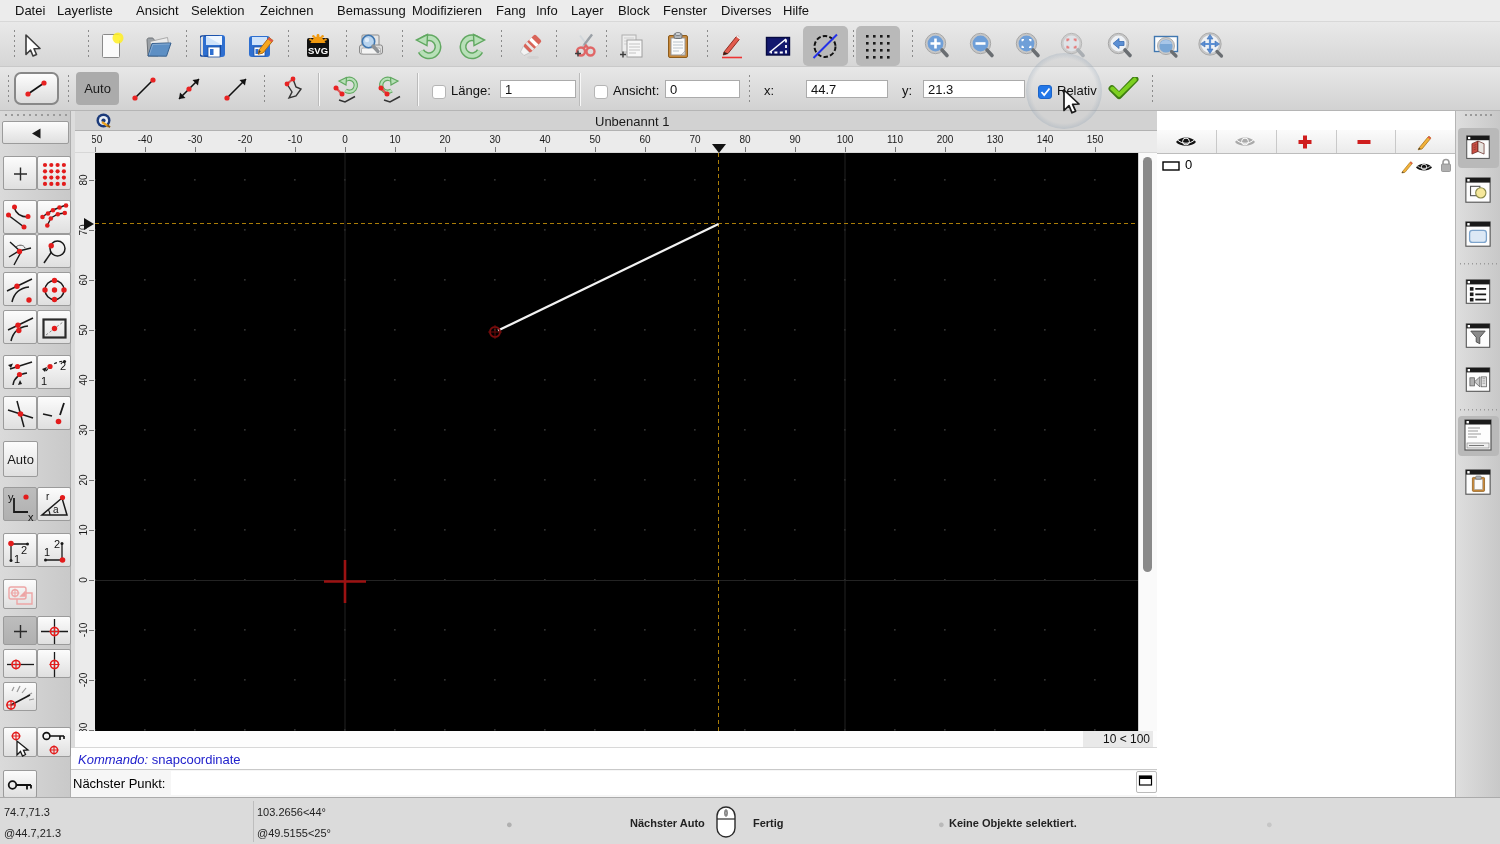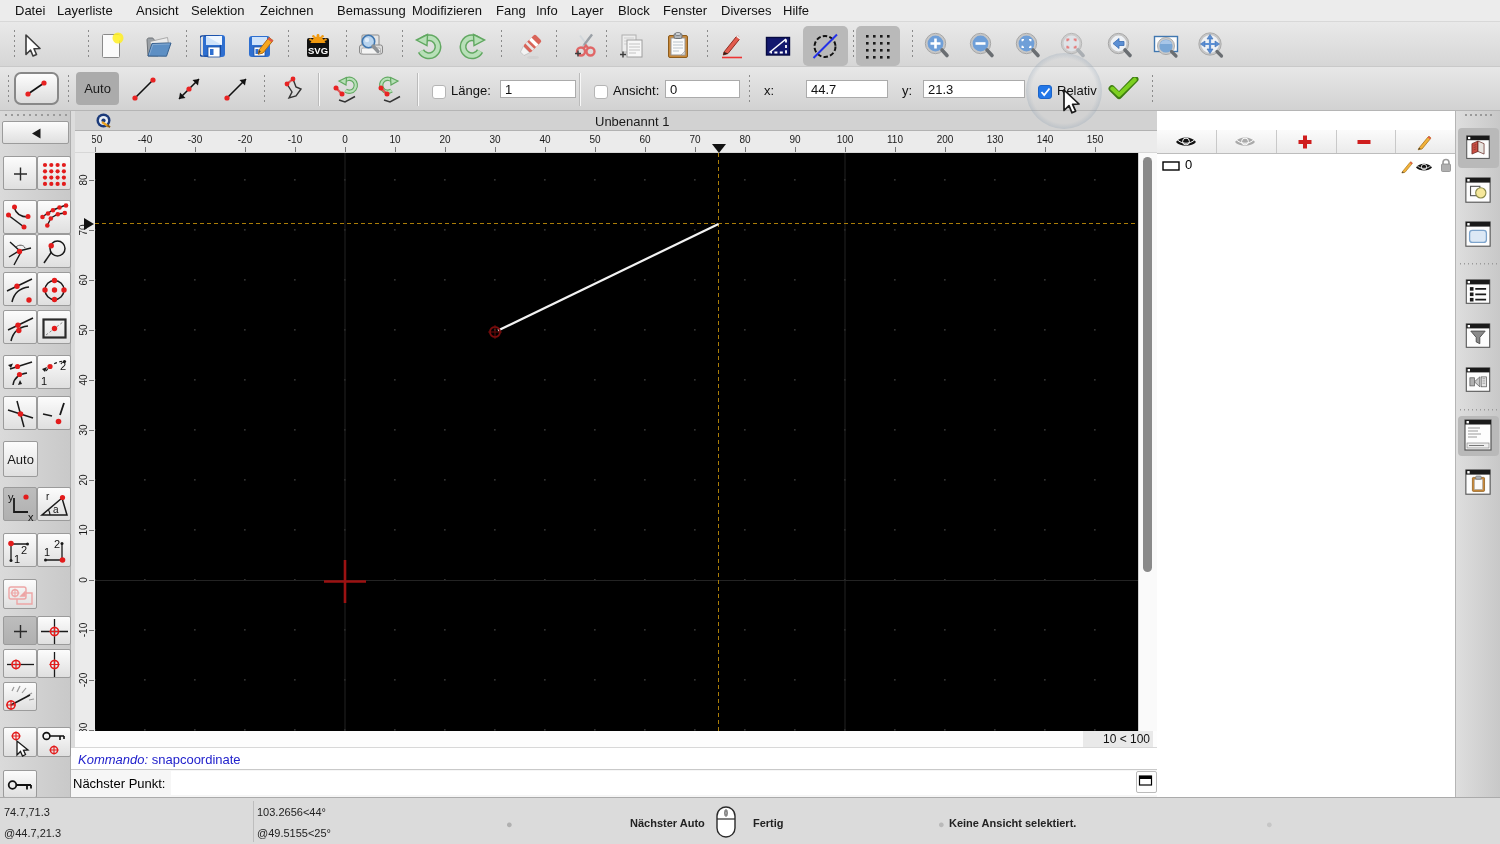--- a/index.html
+++ b/index.html
@@ -735,21 +735,21 @@
 <span class="st" style="left:257px;top:29px">@49.5155&lt;25°</span>
 <span class="st" style="left:506px;top:20px;color:#b0b0b0">●</span>
 <span class="st" style="left:630px;top:19px;font-weight:bold">Nächster Auto</span>
 <svg style="position:absolute;left:715px;top:8px" width="22" height="32" viewBox="0 0 22 32">
       <path d="M2,10 C2,4 7,1 11,1 C15,1 20,4 20,10 L20,22 C20,27 16,31 11,31 C6,31 2,27 2,22 Z" fill="#fff" stroke="#2a2a2a" stroke-width="1.4"></path>
       <path d="M2,13 L20,13" stroke="#2a2a2a" stroke-width="1.2"></path>
       <ellipse cx="11" cy="7" rx="1.1" ry="3.4" fill="#fff" stroke="#2a2a2a" stroke-width="1"></ellipse>
     </svg>
 <span class="st" style="left:753px;top:19px;font-weight:bold">Fertig</span>
 <span class="st" style="left:938px;top:20px;color:#b9b9b9">●</span>
-<span class="st" style="left:949px;top:19px;font-weight:bold">Keine Ansicht selektiert.</span>
+<span class="st" style="left:949px;top:19px;font-weight:bold">Keine Objekte selektiert.</span>
 <span class="st" style="left:1266px;top:20px;color:#c6c6c6">●</span>
 </div>
 <div id="layerpanel" class="abs">
 <div id="lptools">
 <div class="lpcell" style="left:0;width:59px"></div>
       <div class="lpcell" style="left:60px;width:59px"></div>
       <div class="lpcell" style="left:120px;width:59px"></div>
       <div class="lpcell" style="left:180px;width:58px"></div>
       <div class="lpcell" style="left:239px;width:58px;border-right:none"></div>
 <svg style="position:absolute;left:18px;top:4px" width="22" height="15" viewBox="0 0 22 15">

